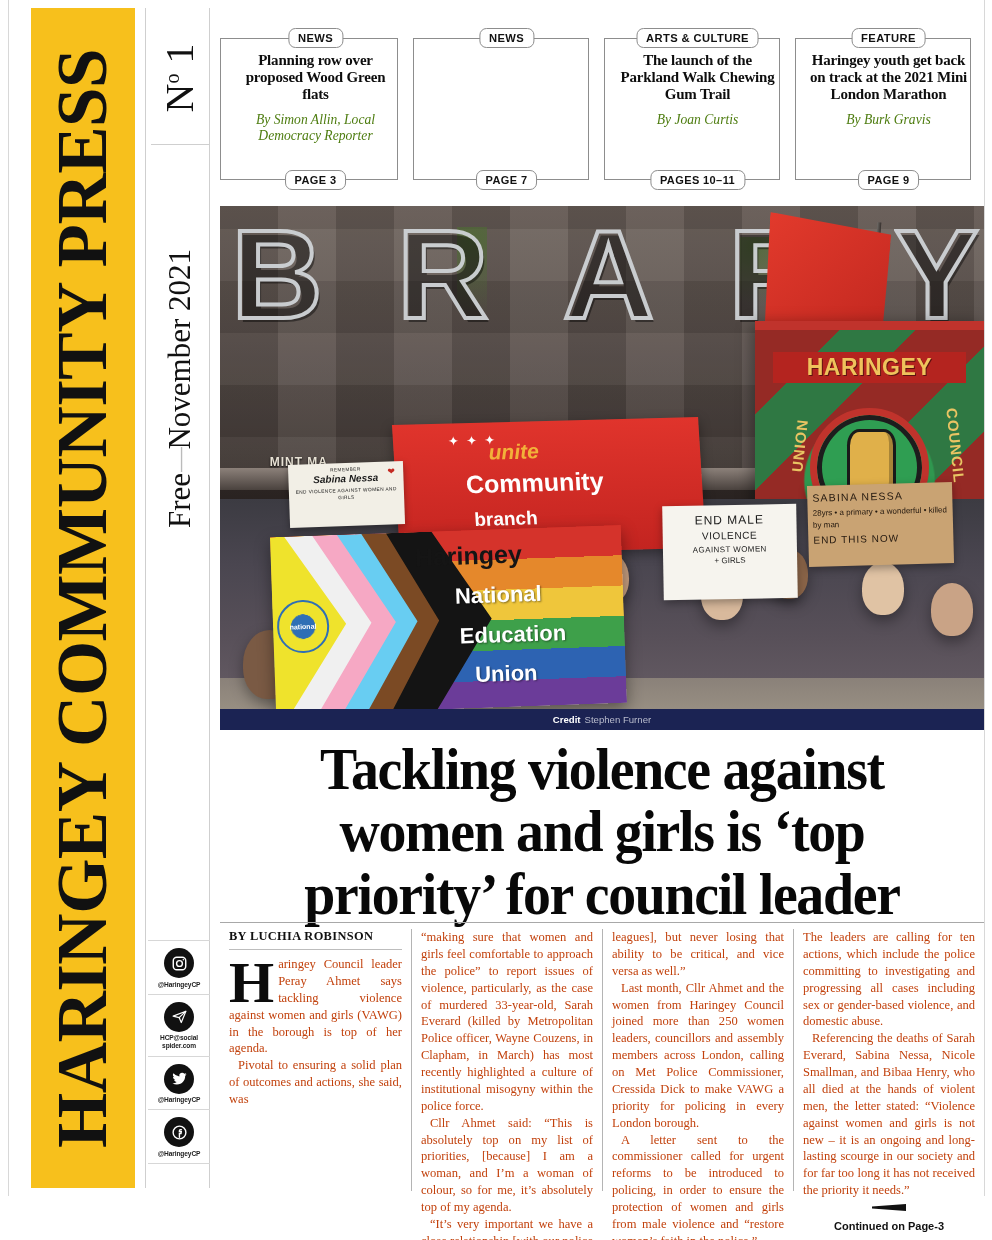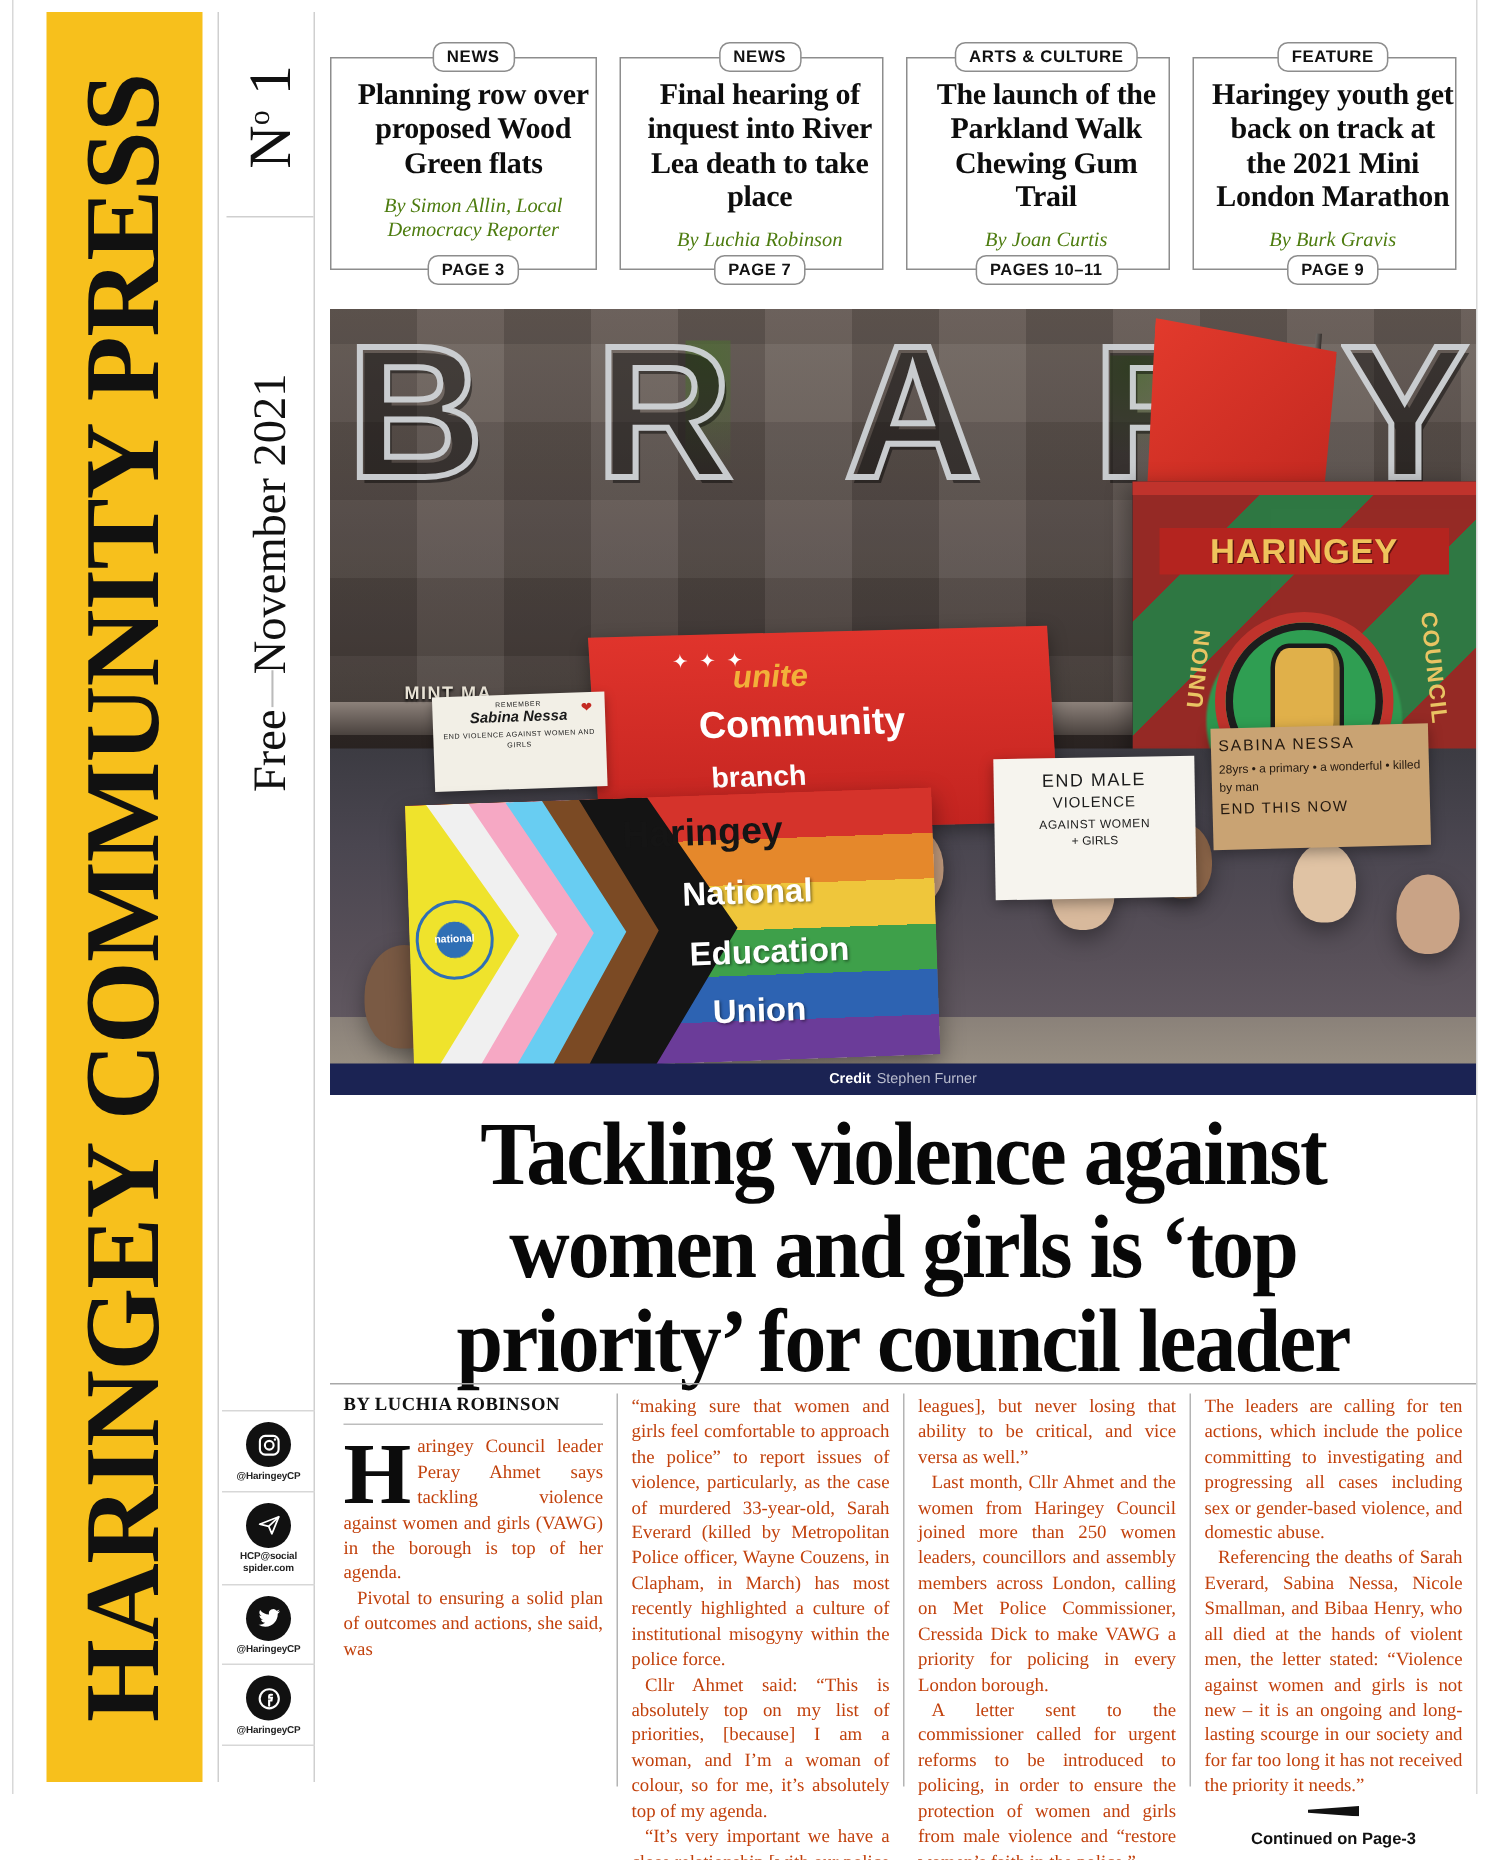--- a/index.html
+++ b/index.html
@@ -101,21 +101,21 @@
     background: #fff; border: 1px solid #8d8d8d; border-radius: 7px;
     font-family: "Liberation Sans", sans-serif; font-weight: 700;
     font-size: 11.2px; letter-spacing: 0.4px; color: #111;
     padding: 3px 9px 3px; white-space: nowrap; z-index: 3;
   }
   .tag { top: 6px; }
   .pagetag { bottom: 4px; font-size: 11px; }
   .t-inner { position: relative; z-index: 2; padding: 30px 4px 0; text-align: center; }
   .t-head {
     font-family: "Liberation Serif", serif; font-weight: 700;
-    font-size: 20px; line-height: 1.14; letter-spacing: -0.2px; color: #0d0d0d;
+    font-size: 15px; line-height: 1.14; letter-spacing: -0.2px; color: #0d0d0d;
   }
   .t-by {
     font-family: "Liberation Serif", serif; font-style: italic;
     font-size: 13.6px; line-height: 1.15; margin-top: 9px; color: #4d7c0f;
   }
 
   
   .photo-wrap { position: absolute; left: 0; top: 206px; width: 764px; height: 524px; overflow: hidden; }
   .photo { position: absolute; inset: 0; overflow: hidden; background: #57504b; }
 
@@ -504,24 +504,20 @@
         <div class="t-inner">
           <div class="t-head">Planning row over proposed Wood Green flats</div>
           <div class="t-by">By Simon Allin, Local Democracy Reporter</div>
         </div>
         <div class="pagetag">PAGE 3</div>
       </div>
 
       <div class="teaser">
         <div class="tbox"></div>
         <div class="tag">NEWS</div>
-        <div class="t-inner">
-          <div class="t-head">Final hearing of inquest into River Lea death to take place</div>
-          <div class="t-by">By Luchia Robinson</div>
-        </div>
         <div class="pagetag">PAGE 7</div>
       </div>
 
       <div class="teaser">
         <div class="tbox"></div>
         <div class="tag">ARTS &amp; CULTURE</div>
         <div class="t-inner">
           <div class="t-head">The launch of the Parkland Walk Chewing Gum Trail</div>
           <div class="t-by">By Joan Curtis</div>
         </div>

